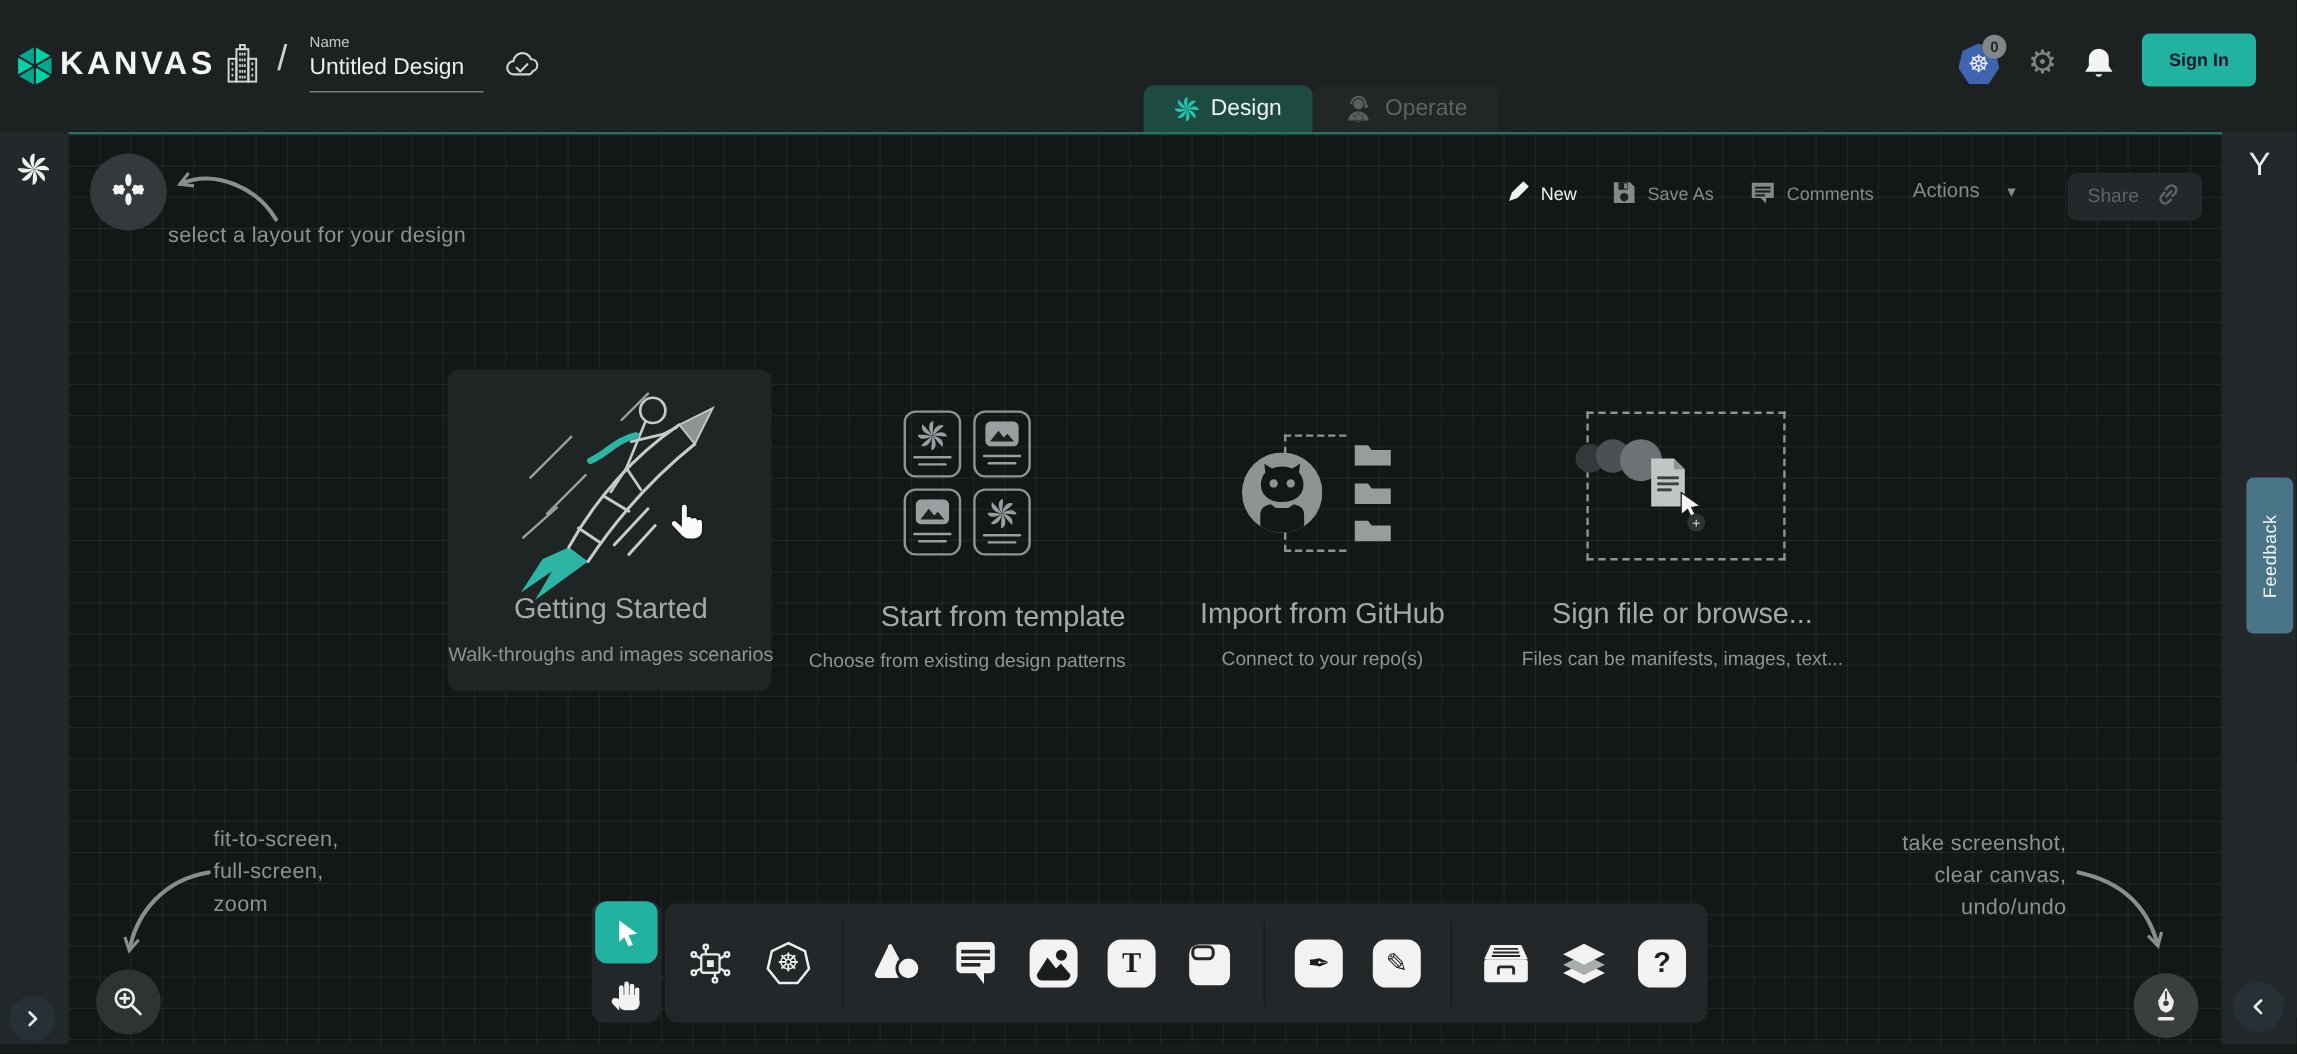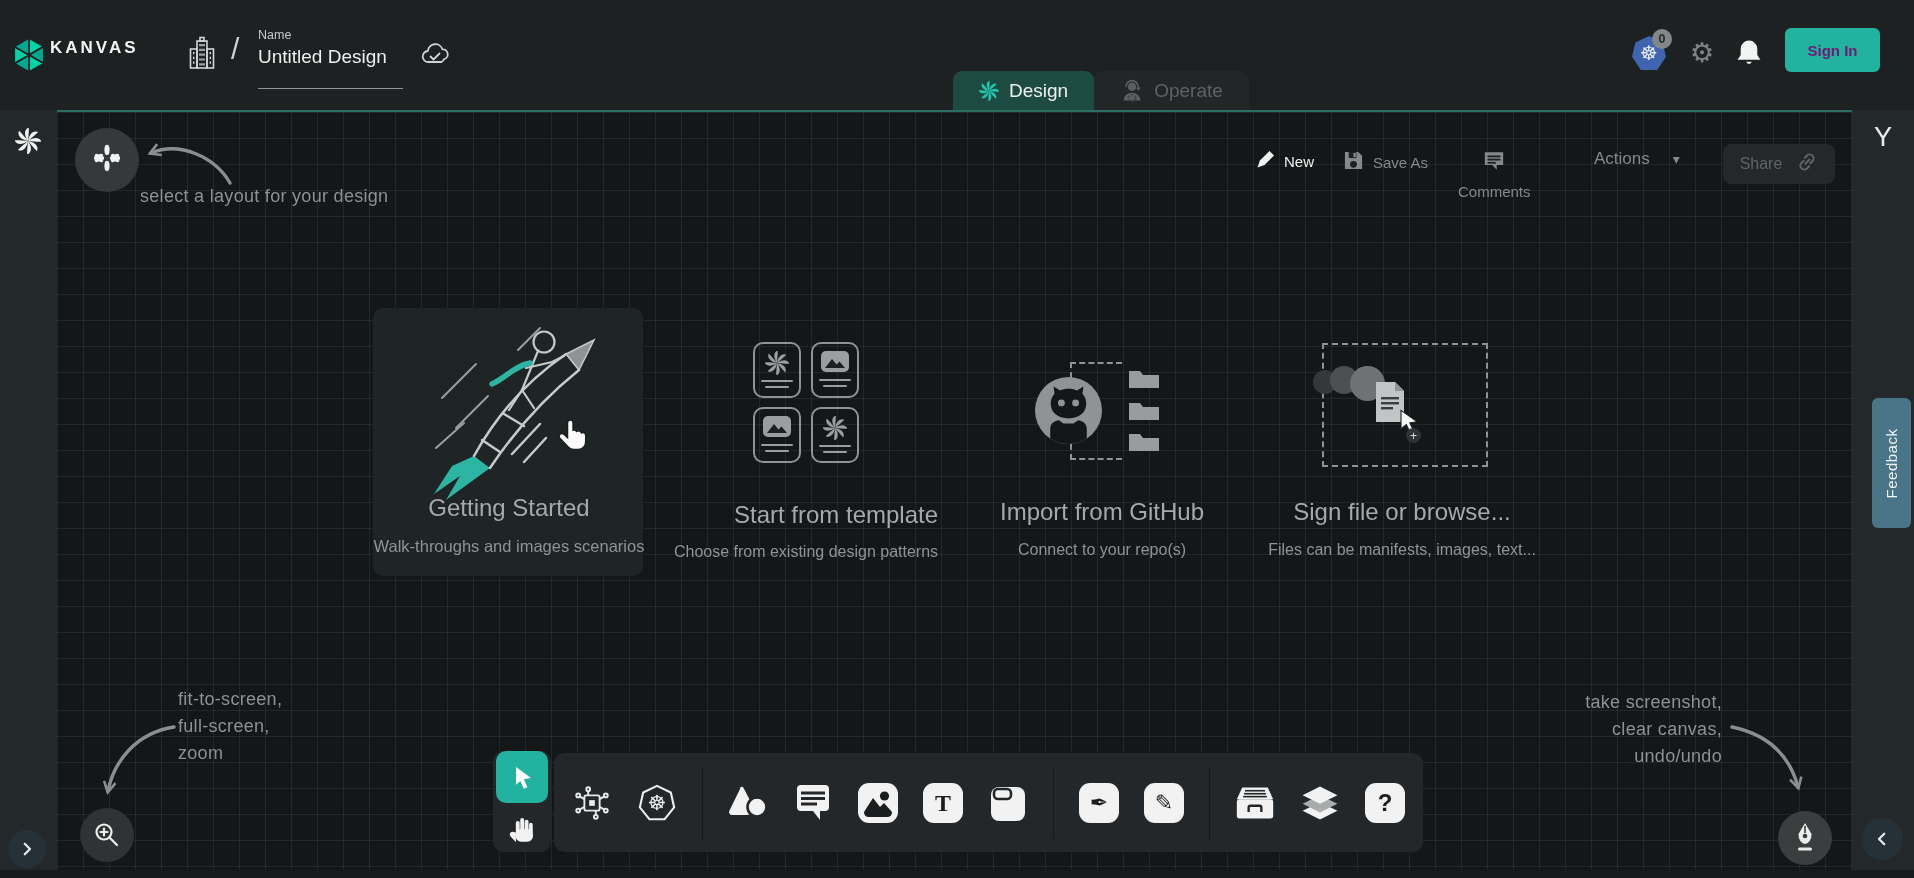--- a/index.html
+++ b/index.html
@@ -2,32 +2,32 @@
 <html style="--accent: #21B2A0; --design-tab-bg: #1D4A41; --feedback-bg: #4A7487; --k8s-blue: #3F65B0; --canvas-bg: #141718; --header-bg: #1D2122;"><head>
 <meta charset="utf-8">
 <style>
   html,body{margin:0;padding:0;background:#0e1011;}
   *{box-sizing:border-box;font-family:"Liberation Sans","DejaVu Sans",sans-serif;}
   .app{position:relative;width:1914px;height:878px;overflow:hidden;background:var(--canvas-bg,#141718);}
   .abs{position:absolute;}
 
   
   .header{position:absolute;left:0;top:0;width:1914px;height:110px;background:var(--header-bg,#1d2122);z-index:40;}
-  .logo-text{position:absolute;left:50px;top:38px;color:#f4f5f5;font-size:17px;font-weight:700;letter-spacing:3px;}
+  .logo-text{position:absolute;left:50px;top:38px;color:#f4f5f5;font-size:27px;font-weight:700;letter-spacing:3px;}
   .slash{position:absolute;left:231px;top:32px;color:#cfd2d3;font-size:30px;font-weight:300;}
   .name-label{position:absolute;left:258px;top:28px;color:#c6c9ca;font-size:12.5px;}
-  .name-input{position:absolute;left:258px;top:46px;width:145px;color:#eceeee;font-size:19px;border-bottom:1px solid #8f9394;padding-bottom:20px;cursor:text;}
+  .name-input{position:absolute;left:258px;top:46px;width:145px;color:#eceeee;font-size:19px;border-bottom:1px solid #8f9394;padding-bottom:8px;cursor:text;}
   .tabs{position:absolute;left:953px;top:71px;display:flex;z-index:41;}
   .tab{height:39px;display:flex;align-items:center;gap:10px;padding:0 26px;border-radius:9px 9px 0 0;font-size:19px;cursor:pointer;}
   .tab.active{background:var(--design-tab-bg,#1d4a41);color:#eef0f0;}
   .tab.inactive{background:#232627;color:#5d6263;}
   .k8s-hepta{width:34px;height:34px;background:var(--k8s-blue,#3f65b0);clip-path:polygon(50% 0,90% 19%,100% 61%,74% 100%,26% 100%,0 61%,10% 19%);display:flex;align-items:center;justify-content:center;color:#e8edf6;font-size:20px;}
   .k8s-badge{position:absolute;left:20px;top:-7px;width:20px;height:20px;border-radius:50%;background:#83878a;color:#26292a;font-size:12.5px;font-weight:700;display:flex;align-items:center;justify-content:center;}
   .gear{font-size:27px;color:#7f8384;cursor:pointer;}
-  .signin{width:95px;height:44px;border-radius:6px;background:var(--accent,#21b2a0);color:#701a75;font-size:15px;font-weight:700;display:flex;align-items:center;justify-content:center;cursor:pointer;}
+  .signin{width:95px;height:44px;border-radius:6px;background:var(--accent,#21b2a0);color:#0f172a;font-size:15px;font-weight:700;display:flex;align-items:center;justify-content:center;cursor:pointer;}
 
   
   .left-strip{position:absolute;left:0;top:110px;width:57px;height:760px;background:#23282a;z-index:30;}
   .right-strip{position:absolute;left:1852px;top:110px;width:62px;height:760px;background:#23282a;z-index:30;}
   .bottom-bar{position:absolute;left:0;top:870px;width:1914px;height:8px;background:#181b1c;z-index:30;}
   .strip-chevron{position:absolute;width:38px;height:38px;border-radius:50%;background:#263137;display:flex;align-items:center;justify-content:center;cursor:pointer;}
   .y-icon{color:#e9ebeb;font-size:27px;font-weight:300;cursor:pointer;}
   .feedback{position:absolute;left:1872px;top:398px;width:39px;height:130px;background:var(--feedback-bg,#4a7487);border-radius:6px;z-index:31;display:flex;align-items:center;justify-content:center;cursor:pointer;}
   .feedback span{transform:rotate(-90deg);white-space:nowrap;color:#f2f5f6;font-size:15px;letter-spacing:.5px;}
 
@@ -129,21 +129,21 @@
   </div>
   <div class="dtool" style="left:1343px;top:150px;">
     <span><svg width="21" height="21" viewBox="0 0 22 22">
           <path d="M2 2 h14 l4 4 v14 h-18 z" fill="#85898a"></path>
           <rect x="6" y="2" width="8" height="6.5" fill="#1d2122"></rect>
           <rect x="11" y="3" width="2.4" height="4.5" fill="#85898a"></rect>
           <circle cx="11" cy="15" r="3.6" fill="#1d2122"></circle>
         </svg></span>
     <span class="lbl-gray">Save As</span>
   </div>
-  <div class="dtool" style="left:1458px;top:150px;flex-direction:column;">
+  <div class="dtool" style="left:1458px;top:150px;">
     <span><svg width="22" height="21" viewBox="0 0 24 22">
           <path d="M2 2 h20 v14 h-7 l0 5 -5 -5 h-8 z" fill="#85898a"></path>
           <rect x="5" y="5.5" width="14" height="2" fill="#1d2122"></rect>
           <rect x="5" y="9" width="14" height="2" fill="#1d2122"></rect>
           <rect x="5" y="12.5" width="9" height="2" fill="#1d2122"></rect>
         </svg></span>
     <span class="lbl-gray">Comments</span>
   </div>
   <div class="dtool" style="left:1594px;top:149px;font-size:17px;">
     <span class="lbl-gray">Actions</span>

